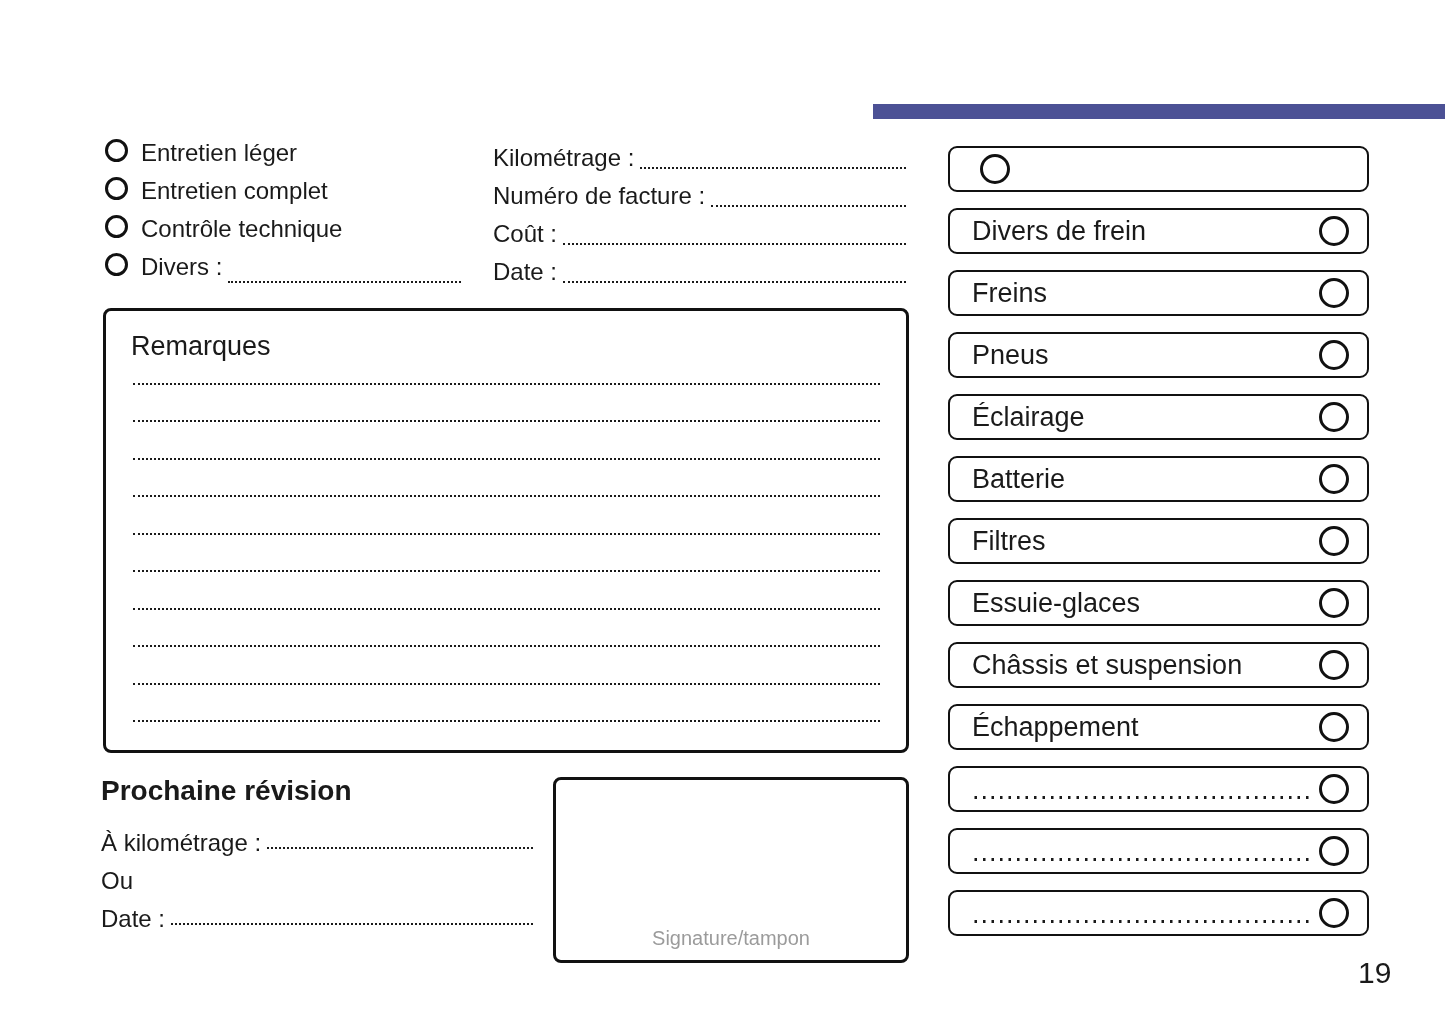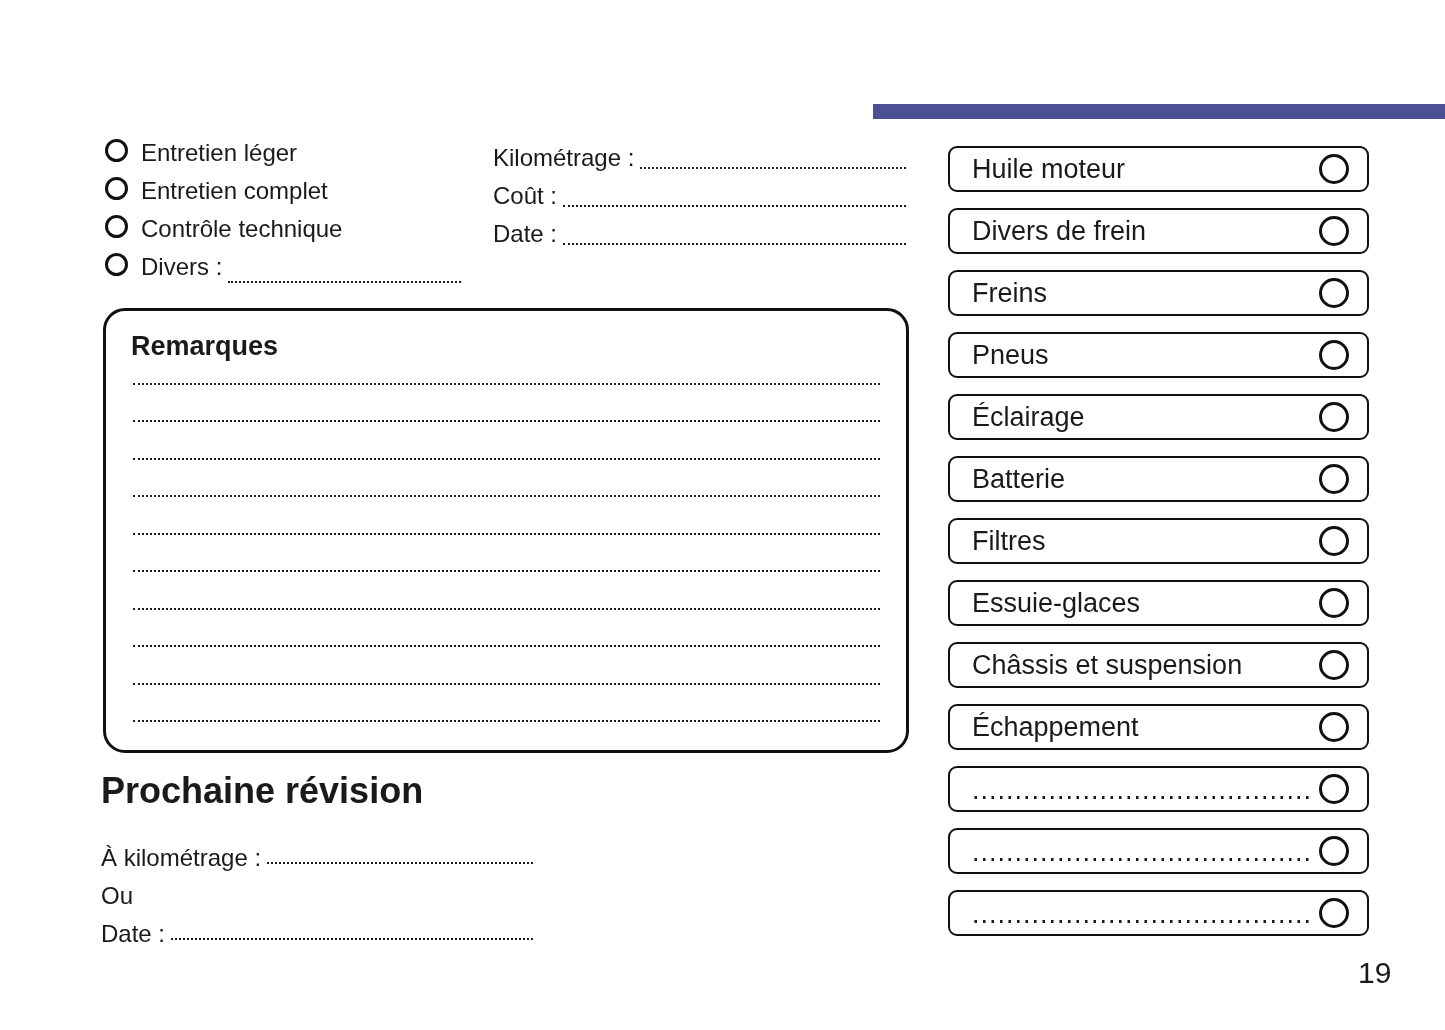--- a/index.html
+++ b/index.html
@@ -19,28 +19,28 @@
   
   .invoice-fields { position:absolute; left:493px; top:139px; width:413px; }
   .inv-row { display:flex; align-items:center; height:38px;justify-content:space-between; }
   .inv-label { font-size:24px; white-space:nowrap; }
 
   .leader { flex:1 1 auto; align-self:flex-end; margin:0 0 8px 6px; height:0;
             border-bottom:2px dotted #1a1a1a; }
 
   
   .remarks-box { position:absolute; left:103px; top:308px; width:806px; height:445px;
-                 border:3px solid #111; border-radius:22px; background:#fff;font-weight:bold; }
+                 border:3px solid #111; border-radius:8px; background:#fff; }
   .remarks-title { position:absolute; left:25px; top:20px; font-size:27px; }
   .remarks-lines { position:absolute; left:27px; right:26px; top:36px; }
   .remark-line { height:37.5px; border-bottom:2px dotted #1a1a1a; }
 
   
   .next-service { position:absolute; left:101px; top:776px; width:432px; }
-  .ns-title { font-size:36px; font-weight:bold; line-height:30px; margin-bottom:28px; }
+  .ns-title { font-size:28px; font-weight:bold; line-height:30px; margin-bottom:13px; }
   .ns-row { display:flex; align-items:flex-end; height:38px; }
   .ns-label { font-size:24px; white-space:nowrap; }
 
   
   .signature-box { position:absolute; left:553px; top:777px; width:356px; height:186px;
                    border:3px solid #111; border-radius:8px; background:#fff; }
   .signature-label { position:absolute; bottom:10px; left:0; right:0; text-align:center;
                      font-size:20px; }
 
   
@@ -80,20 +80,24 @@
       <div class="svc-row">
         <span class="radio-circle"></span>
         <span class="svc-label">Divers :</span>
         <span class="leader"></span>
       </div>
     </div>
 
   <div class="invoice-fields">
       <div class="inv-row">
         <span class="inv-label">Kilométrage :</span>
+        <span class="leader"></span>
+      </div>
+      <div class="inv-row">
+        <span class="inv-label">Numéro de facture :</span>
         <span class="leader"></span>
       </div>
       <div class="inv-row">
         <span class="inv-label">Coût :</span>
         <span class="leader"></span>
       </div>
       <div class="inv-row">
         <span class="inv-label">Date :</span>
         <span class="leader"></span>
       </div>
@@ -125,24 +129,26 @@
         <div class="ns-row">
           <span class="ns-label">Ou</span>
         </div>
         <div class="ns-row">
           <span class="ns-label">Date :</span>
           <span class="leader"></span>
         </div>
       </div>
   </div>
 
+  <div class="signature-box">
+    <div class="signature-label" style="color: rgb(155, 155, 155);">Signature/tampon</div>
+  </div>
 
   <div class="checklist">
       <div class="check-item">
-        <span class="check-label">Huile moteur</span>
         <span class="check-circle"></span>
       </div>
       <div class="check-item">
         <span class="check-label">Divers de frein</span>
         <span class="check-circle"></span>
       </div>
       <div class="check-item">
         <span class="check-label">Freins</span>
         <span class="check-circle"></span>
       </div>

